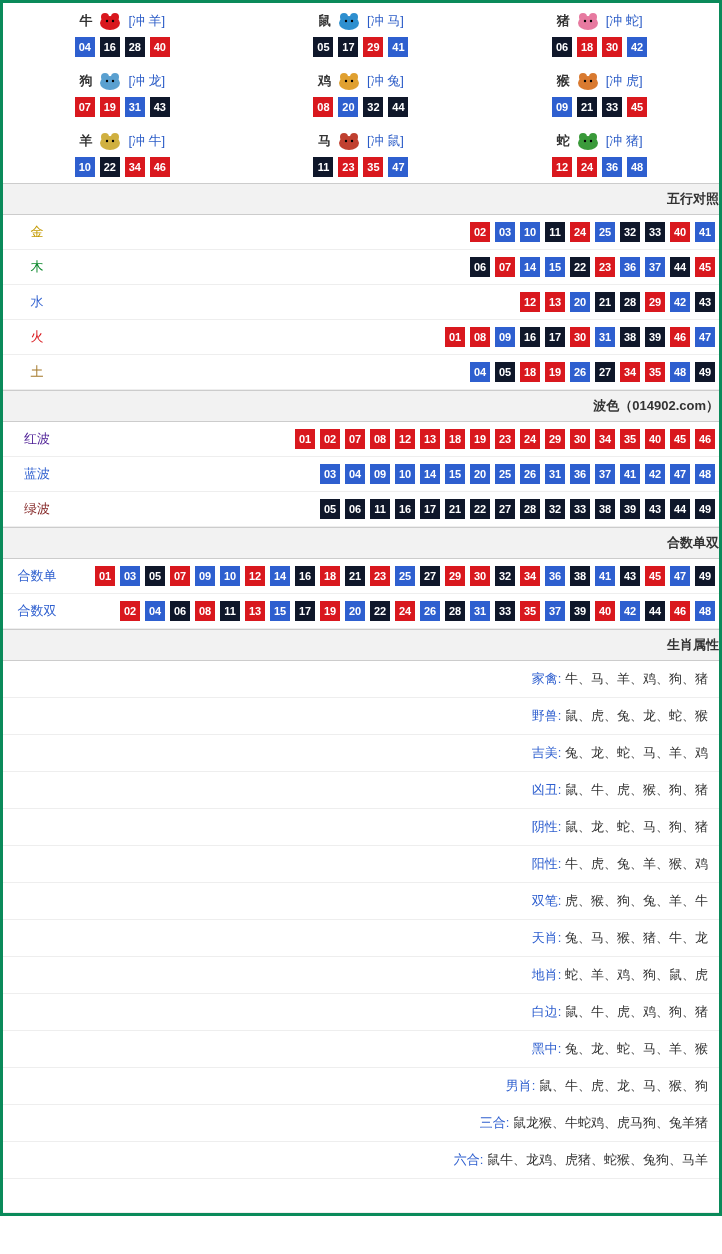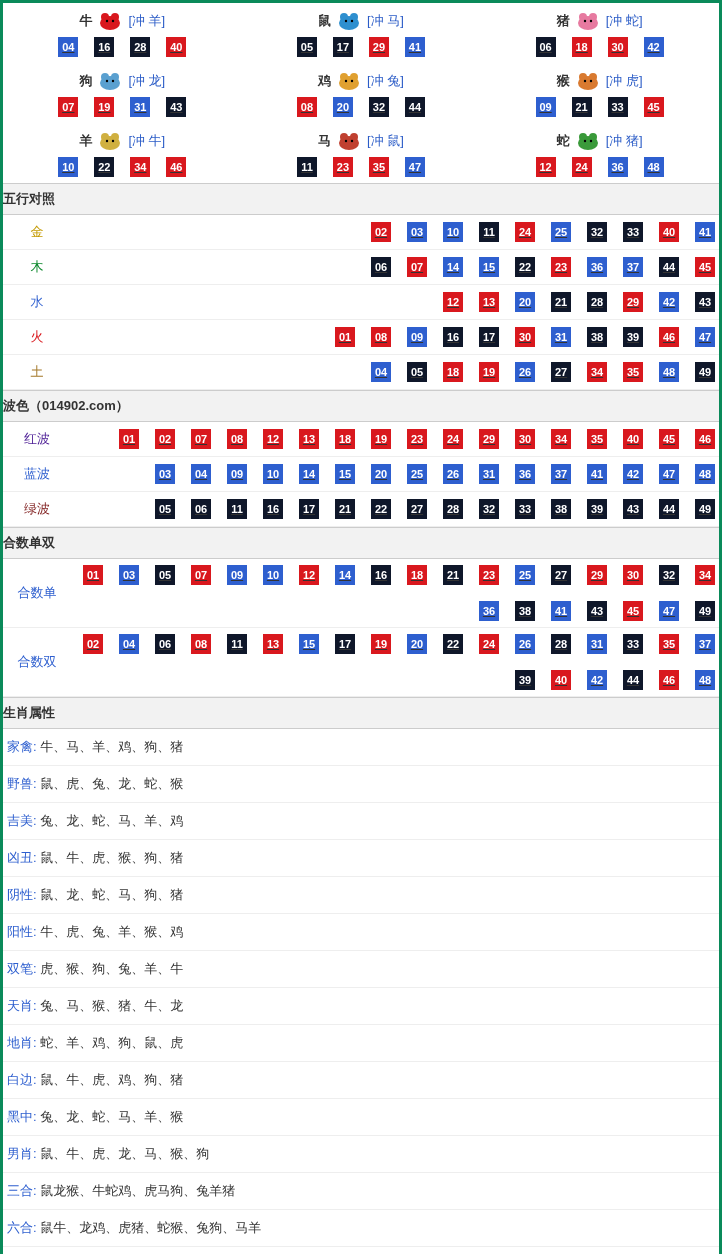--- a/index.html
+++ b/index.html
@@ -3,39 +3,39 @@
 <meta charset="utf-8">
 <style>
   body{margin:0;font-family:Arial,"Microsoft YaHei",sans-serif;font-size:13px;color:#333;}
   .wrap{border:3px solid #0a8a5a;margin:0;padding:0;}
   .zodiac-grid{display:flex;flex-wrap:wrap;}
   .zodiac-cell{width:33.33%;box-sizing:border-box;text-align:center;padding:6px 0;}
   .zodiac-top{display:flex;align-items:center;justify-content:center;gap:2px;margin-bottom:4px;}
   .zname{font-weight:bold;}
   .zicon{width:32px;height:24px;display:inline-block;}
   .conflict{color:#2b5cc7;}
-  .balls{display:flex;gap:16px;justify-content:center;text-decoration:underline;}
+  .balls{display:flex;gap:5px;justify-content:center;}
   .ball{width:20px;height:20px;line-height:20px;text-align:center;color:#fff;font-size:11px;font-weight:bold;}
   .red{background:#d9181e;}
   .blue{background:#2e5fcf;}
   .green{background:#0f172a;}
-  .section-header{background:#f2f2f2;border-top:1px solid #ccc;border-bottom:1px solid #ccc;text-align:left;padding:6px 0;font-weight:bold;color:#333;}
+  .section-header{background:#f2f2f2;border-top:1px solid #ccc;border-bottom:1px solid #ccc;text-align:right;padding:6px 0;font-weight:bold;color:#333;}
   table{width:100%;border-collapse:collapse;}
   td.label{width:60px;text-align:center;padding:8px 4px;border-bottom:1px solid #eee;vertical-align:middle;}
   td.balls-cell{padding:6px 4px;border-bottom:1px solid #eee;}
   td.balls-cell .balls{justify-content:flex-end;flex-wrap:wrap;}
   .lbl-gold{color:#c49a00;}
   .lbl-wood{color:#0f8a2f;}
   .lbl-water{color:#2e5fcf;}
   .lbl-fire{color:#d9181e;}
   .lbl-earth{color:#a57a2c;}
   .lbl-red{color:#4c1d95;}
   .lbl-blue{color:#2e5fcf;}
   .lbl-green{color:#7f1d1d;}
-  .attr-row{border-bottom:1px solid #eee;text-align:left;padding:9px 4px;}
+  .attr-row{border-bottom:1px solid #eee;text-align:right;padding:9px 11px;}
   .attr-key{color:#2e5fcf;}
   .attr-val{color:#333;}
   svg{display:block;}
 </style>
 </head>
 <body>
 <div class="wrap">
 
 <div class="zodiac-grid" id="zodiac-grid">
       <div class="zodiac-cell">

